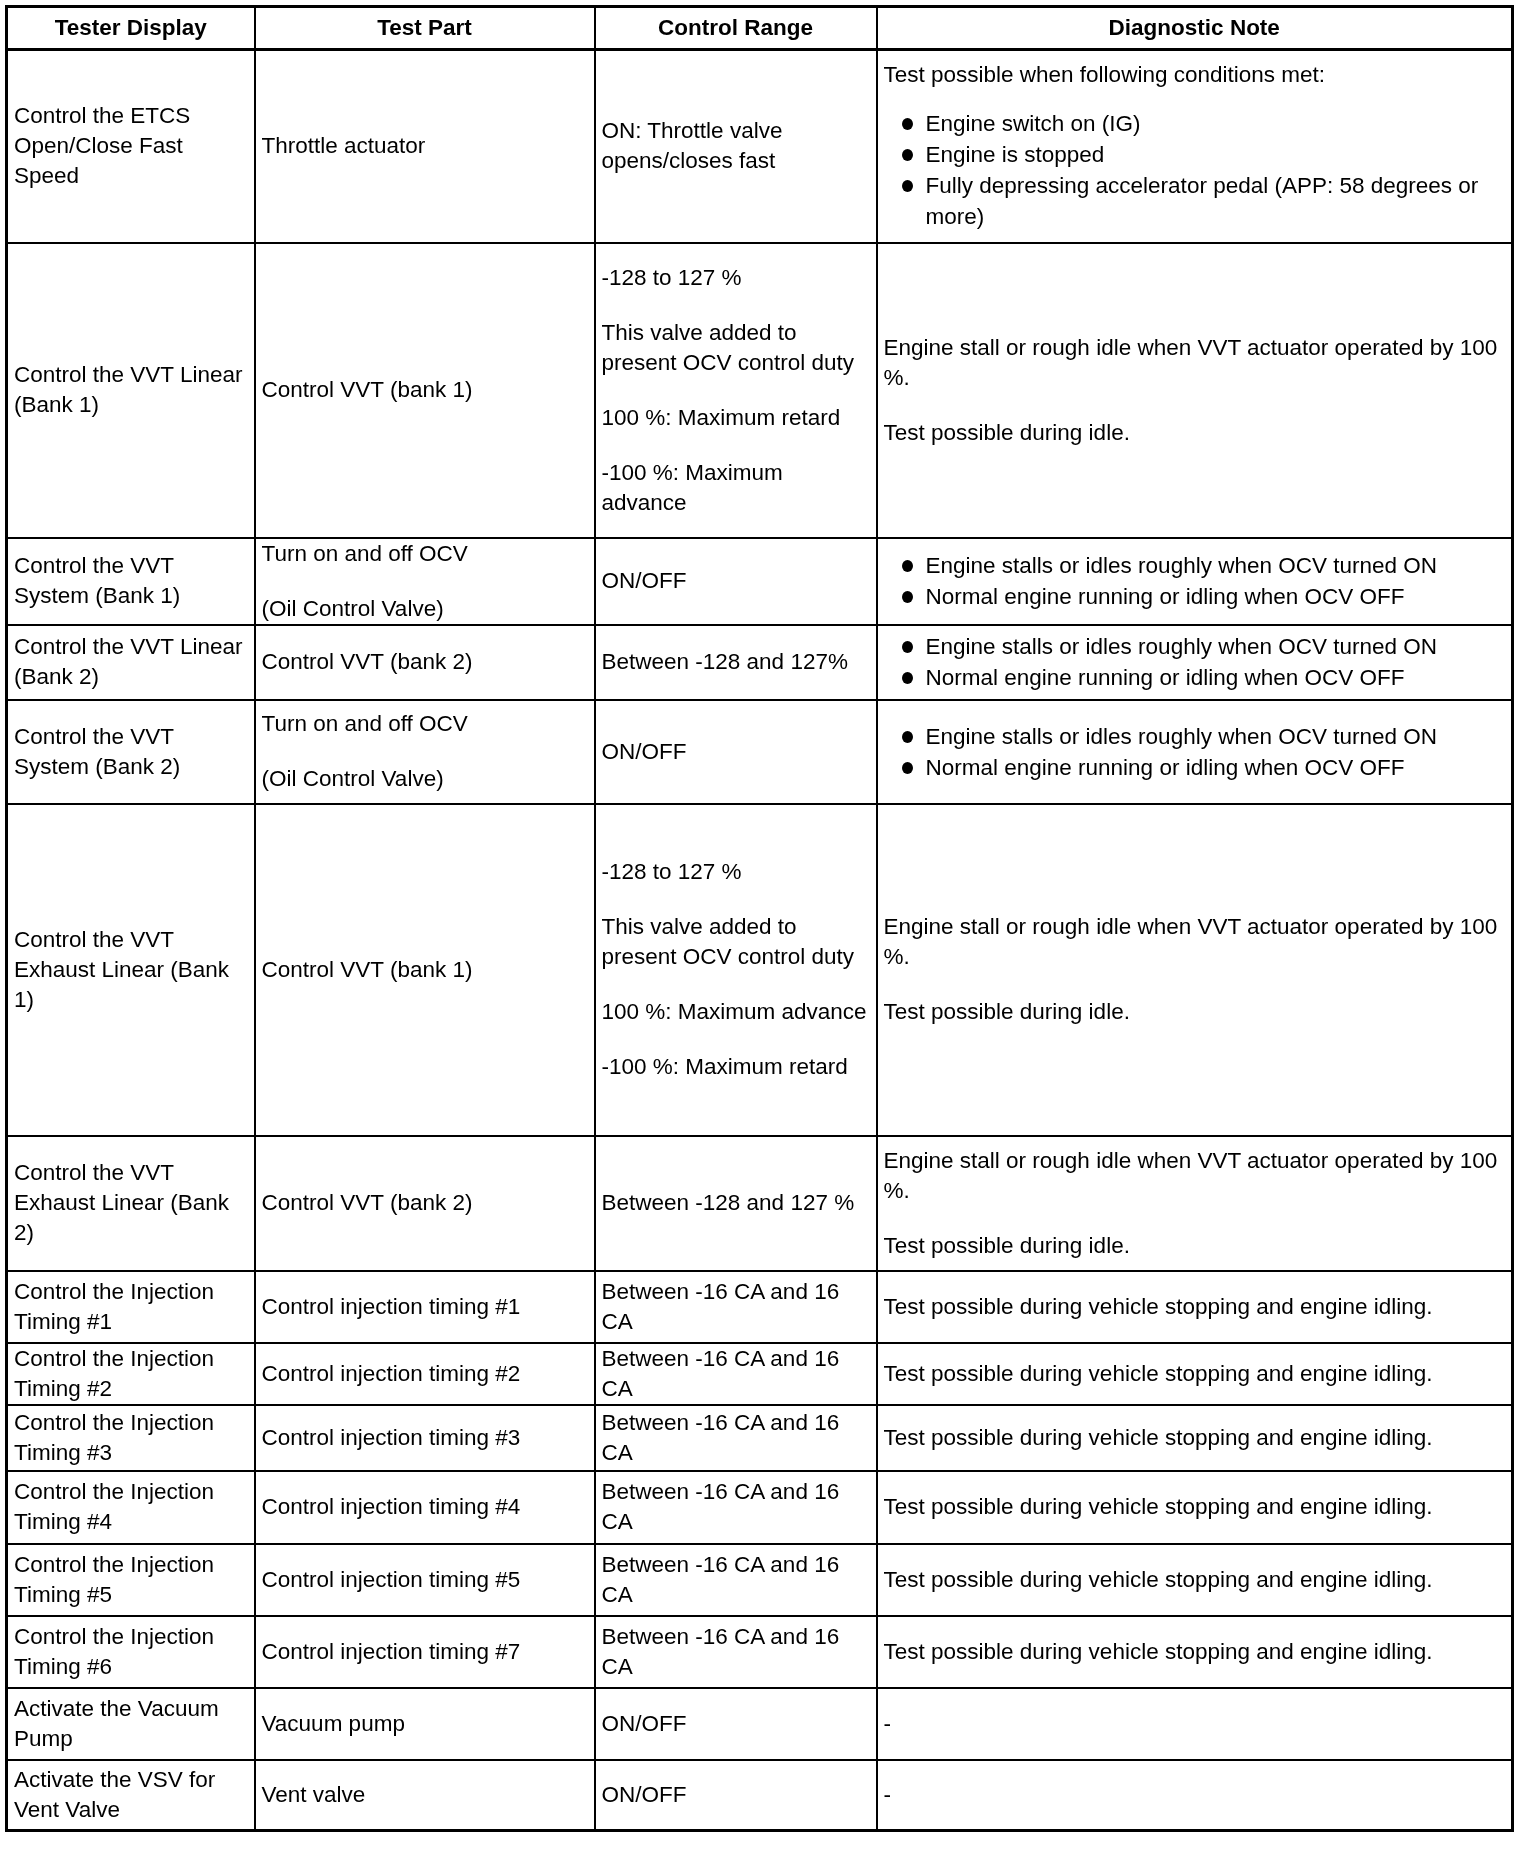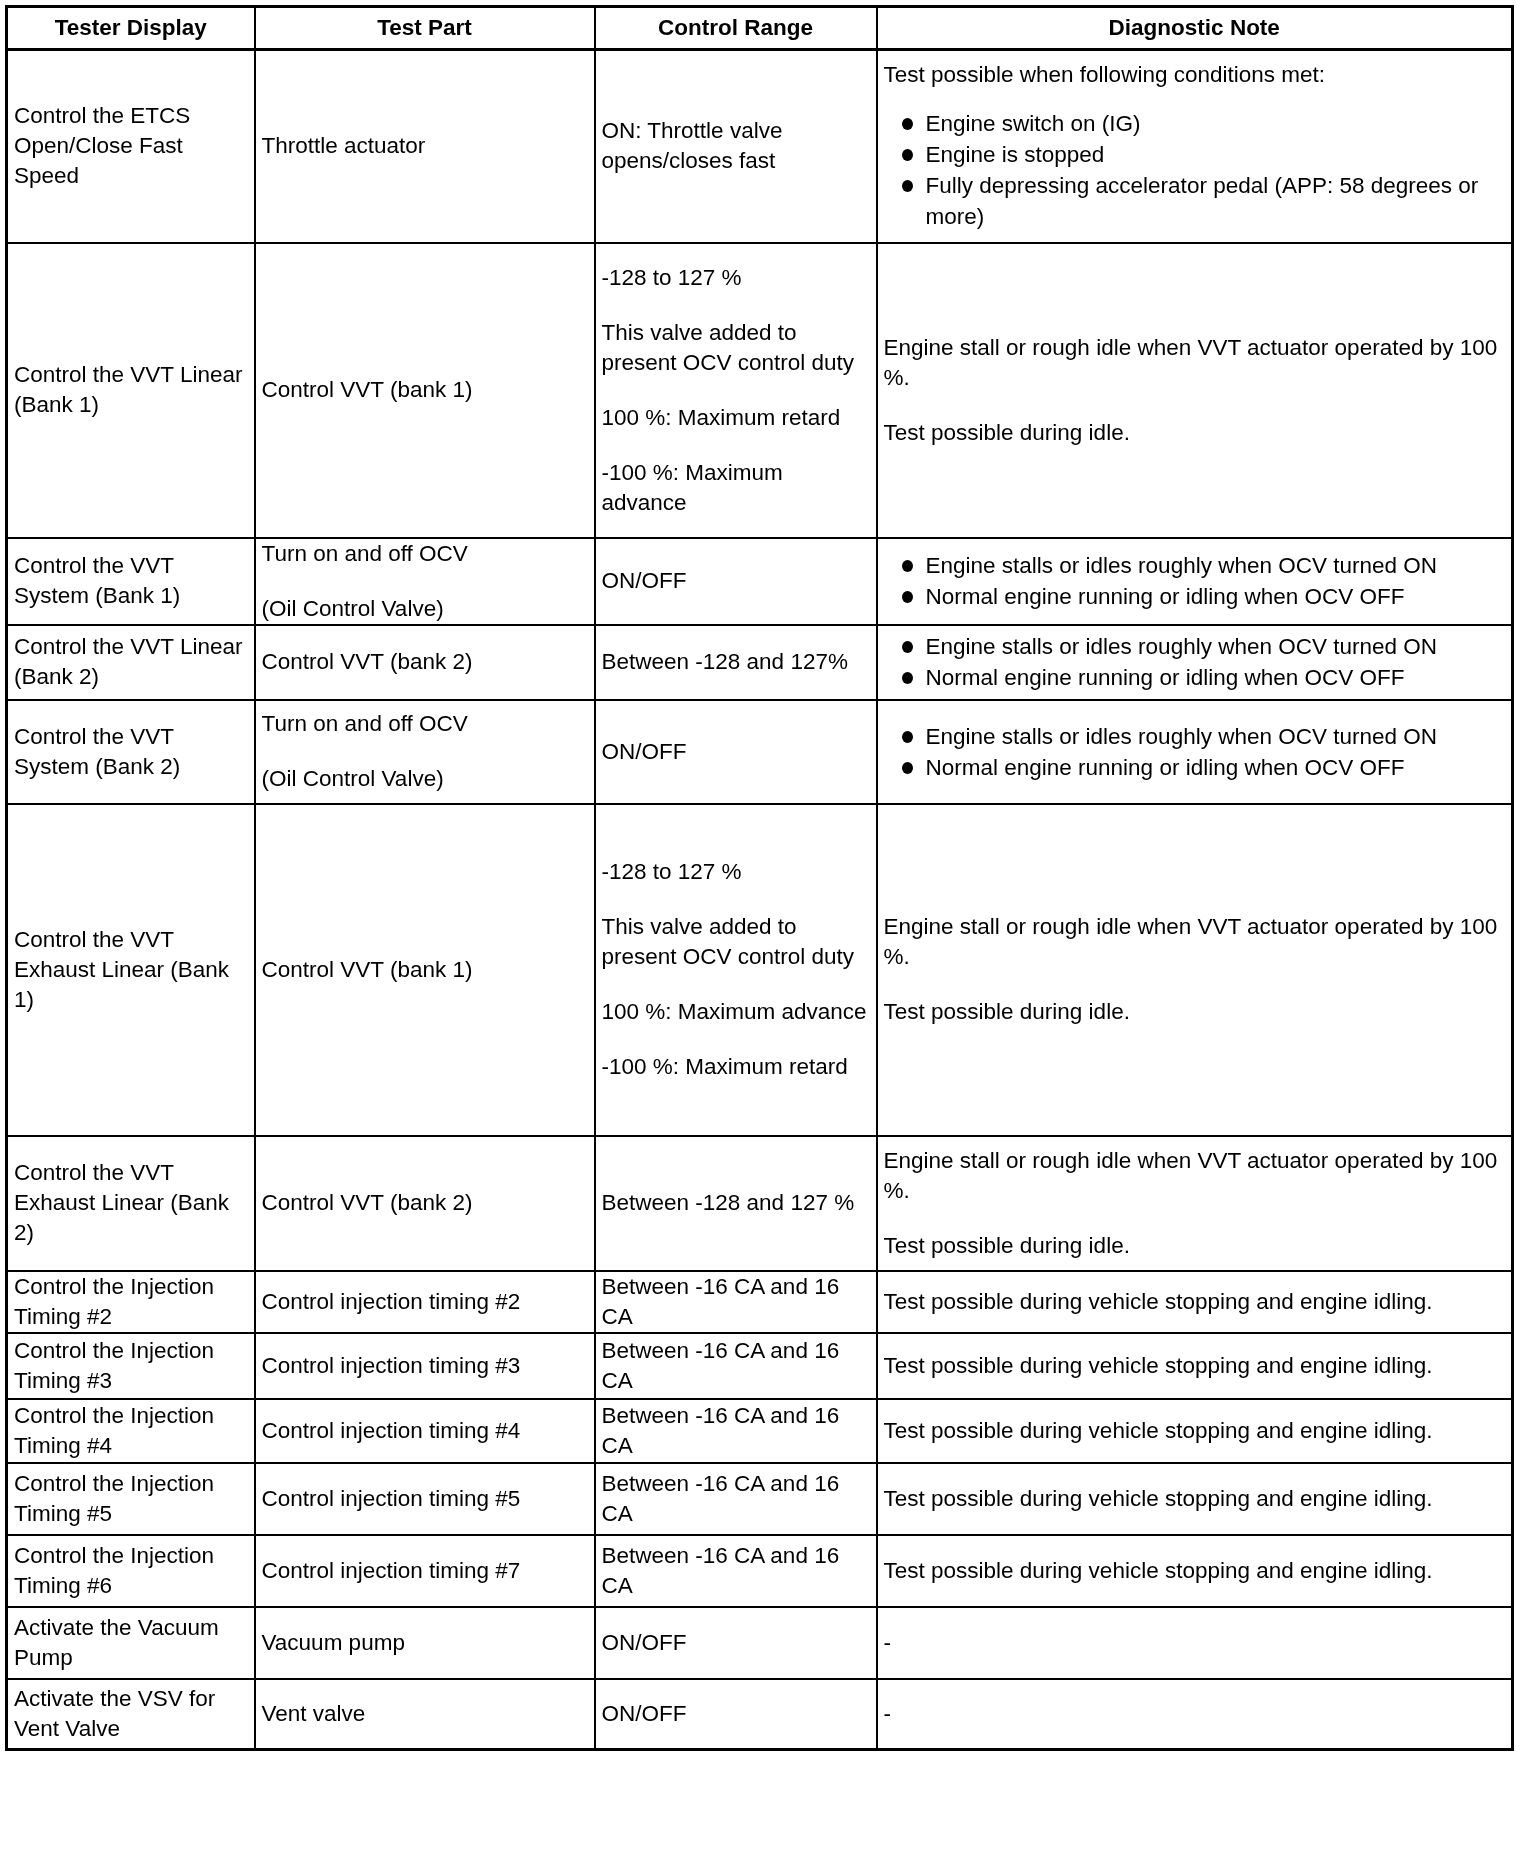--- a/index.html
+++ b/index.html
@@ -196,20 +196,32 @@
             <div class="para">Control VVT (bank 2)</div>
           </td>
           <td>
             <div class="para">Between -128 and 127 %</div>
           </td>
           <td>
             <div class="para">Engine stall or rough idle when VVT actuator operated by 100 %.</div>
             <div class="para">Test possible during idle.</div>
           </td>
         </tr>
+        <tr style="height: 72px;">
+          <td>Control the Injection Timing #1</td>
+          <td>
+            <div class="para">Control injection timing #1</div>
+          </td>
+          <td>
+            <div class="para">Between -16 CA and 16 CA</div>
+          </td>
+          <td>
+            <div class="para">Test possible during vehicle stopping and engine idling.</div>
+          </td>
+        </tr>
         <tr style="height: 56px;">
           <td>Control the Injection Timing #2</td>
           <td>
             <div class="para">Control injection timing #2</div>
           </td>
           <td>
             <div class="para">Between -16 CA and 16 CA</div>
           </td>
           <td>
             <div class="para">Test possible during vehicle stopping and engine idling.</div>
@@ -220,21 +232,21 @@
           <td>
             <div class="para">Control injection timing #3</div>
           </td>
           <td>
             <div class="para">Between -16 CA and 16 CA</div>
           </td>
           <td>
             <div class="para">Test possible during vehicle stopping and engine idling.</div>
           </td>
         </tr>
-        <tr style="height: 64px;">
+        <tr style="height: 73px;">
           <td>Control the Injection Timing #4</td>
           <td>
             <div class="para">Control injection timing #4</div>
           </td>
           <td>
             <div class="para">Between -16 CA and 16 CA</div>
           </td>
           <td>
             <div class="para">Test possible during vehicle stopping and engine idling.</div>
           </td>

